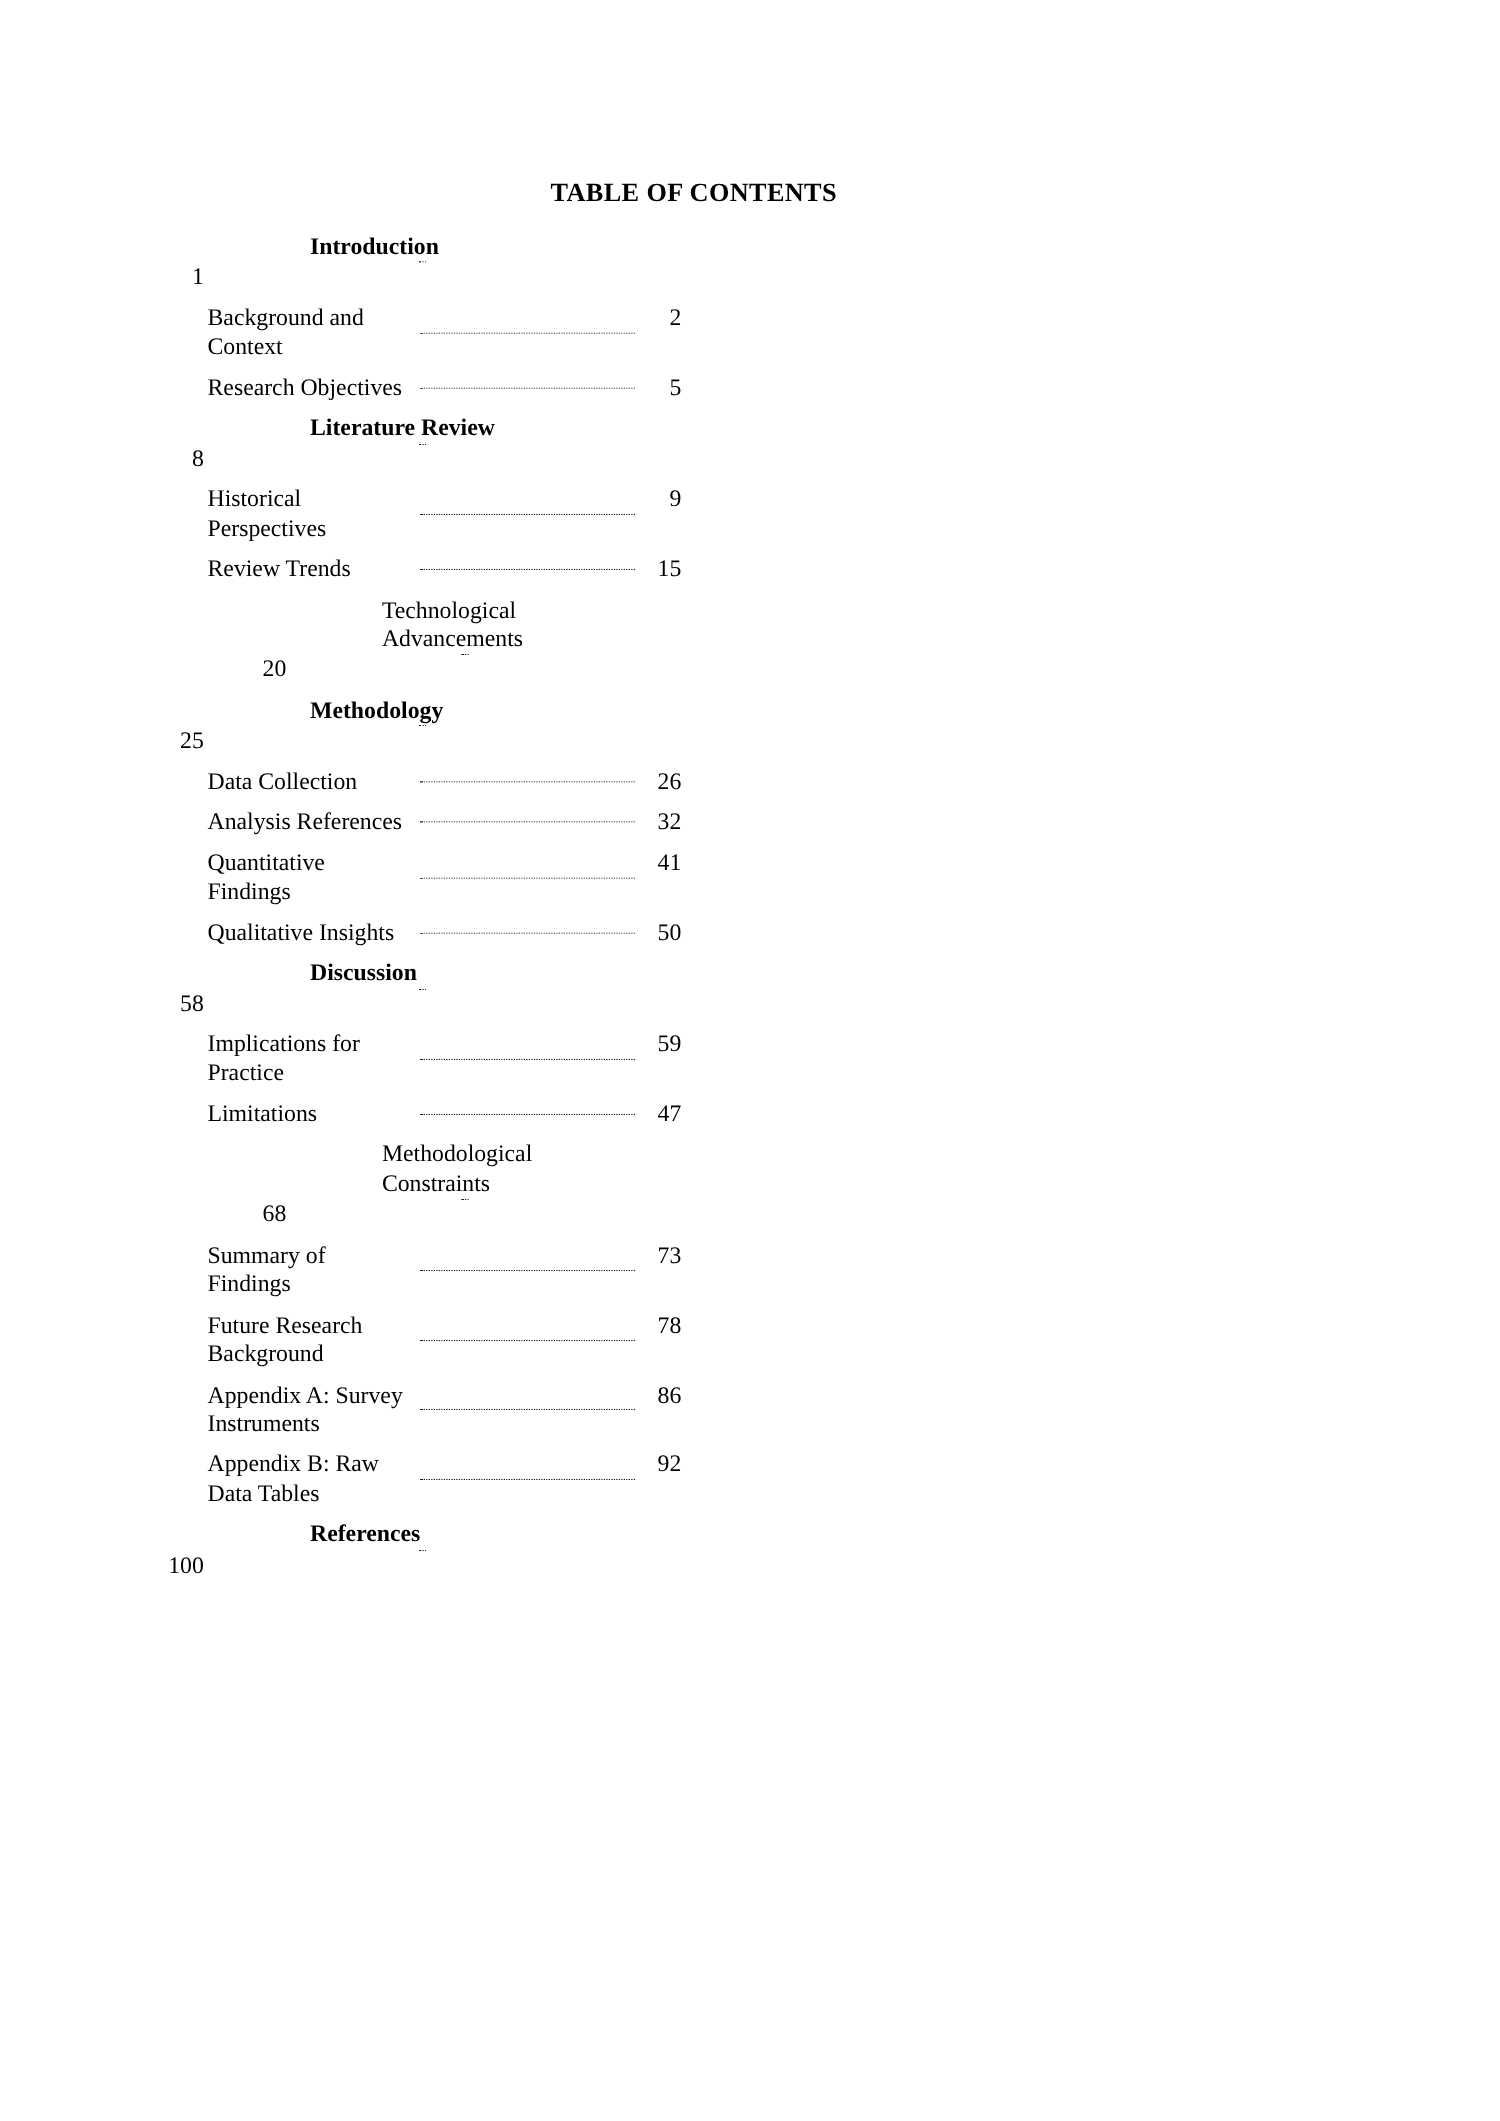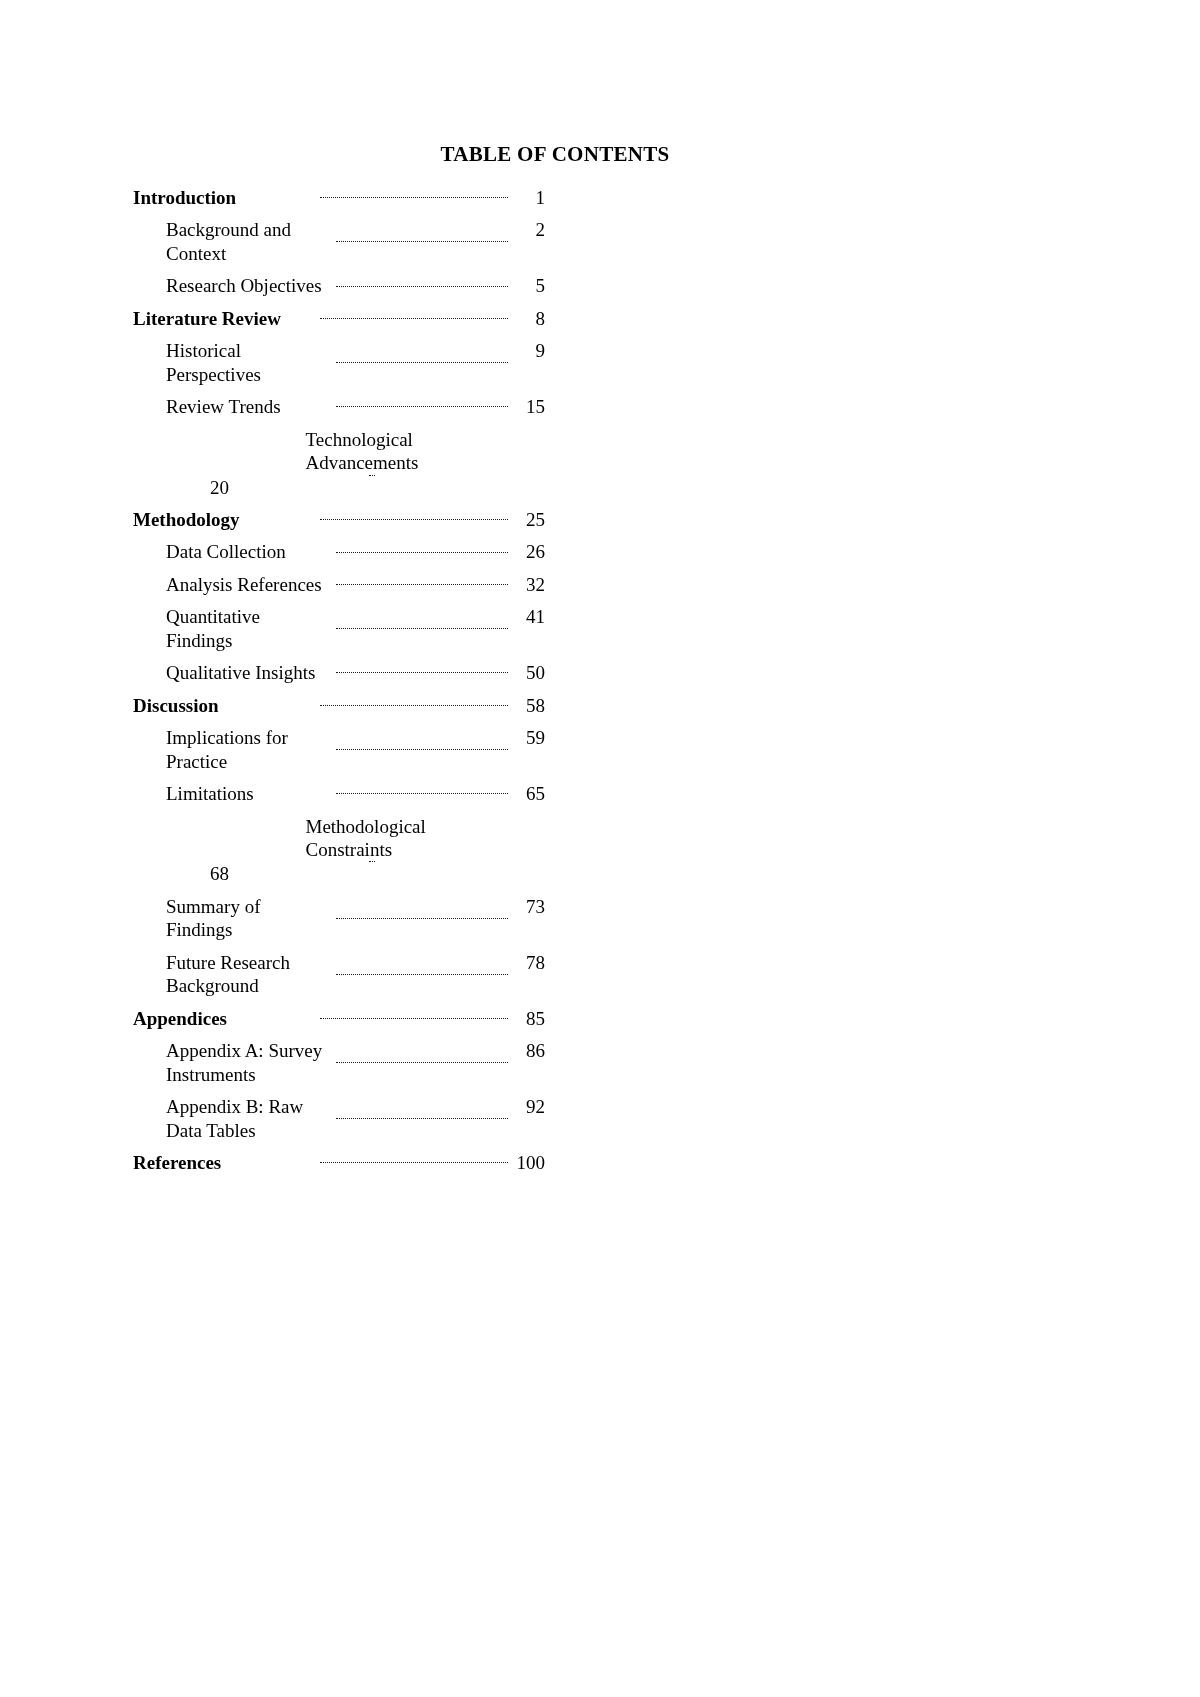--- a/index.html
+++ b/index.html
@@ -83,20 +83,21 @@
     font-size: 19px;
     line-height: 1.235;
     text-align: right;
     min-width: 30px;
     align-self: flex-start;
   }
 
   
   .level-0 {
     margin-left: 0px;
+    flex-direction: column;
   }
   .level-0 .toc-label {
     font-weight: bold;
     width: 182px;
   }
   .level-0 .toc-leader { margin-left: 5px; }
 
   .level-1 {
     margin-left: 33px;
     width: 379px;
@@ -190,42 +191,37 @@
         <span class="toc-page">58</span>
       </div>
       <div class="toc-entry level-1">
         <span class="toc-label">Implications for Practice</span>
         <span class="toc-leader"></span>
         <span class="toc-page">59</span>
       </div>
       <div class="toc-entry level-1">
         <span class="toc-label">Limitations</span>
         <span class="toc-leader"></span>
-        <span class="toc-page">65</span>
+        <span class="toc-page">47</span>
       </div>
       <div class="toc-entry level-2">
         <span class="toc-label">Methodological Constraints</span>
         <span class="toc-leader"></span>
         <span class="toc-page">68</span>
       </div>
       <div class="toc-entry level-1">
         <span class="toc-label">Summary of Findings</span>
         <span class="toc-leader"></span>
         <span class="toc-page">73</span>
       </div>
       <div class="toc-entry level-1">
         <span class="toc-label">Future Research Background</span>
         <span class="toc-leader"></span>
         <span class="toc-page">78</span>
       </div>
-      <div class="toc-entry level-0">
-        <span class="toc-label">Appendices</span>
-        <span class="toc-leader"></span>
-        <span class="toc-page">85</span>
-      </div>
       <div class="toc-entry level-1">
         <span class="toc-label">Appendix A: Survey Instruments</span>
         <span class="toc-leader"></span>
         <span class="toc-page">86</span>
       </div>
       <div class="toc-entry level-1">
         <span class="toc-label">Appendix B: Raw Data Tables</span>
         <span class="toc-leader"></span>
         <span class="toc-page">92</span>
       </div>

